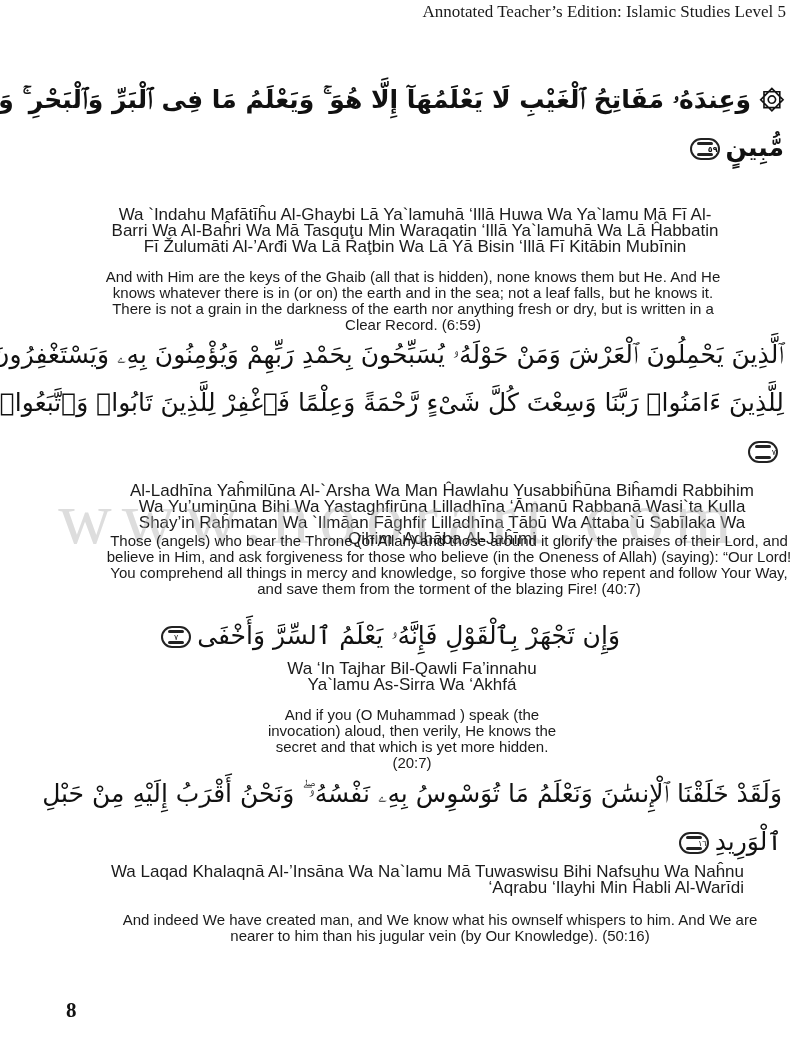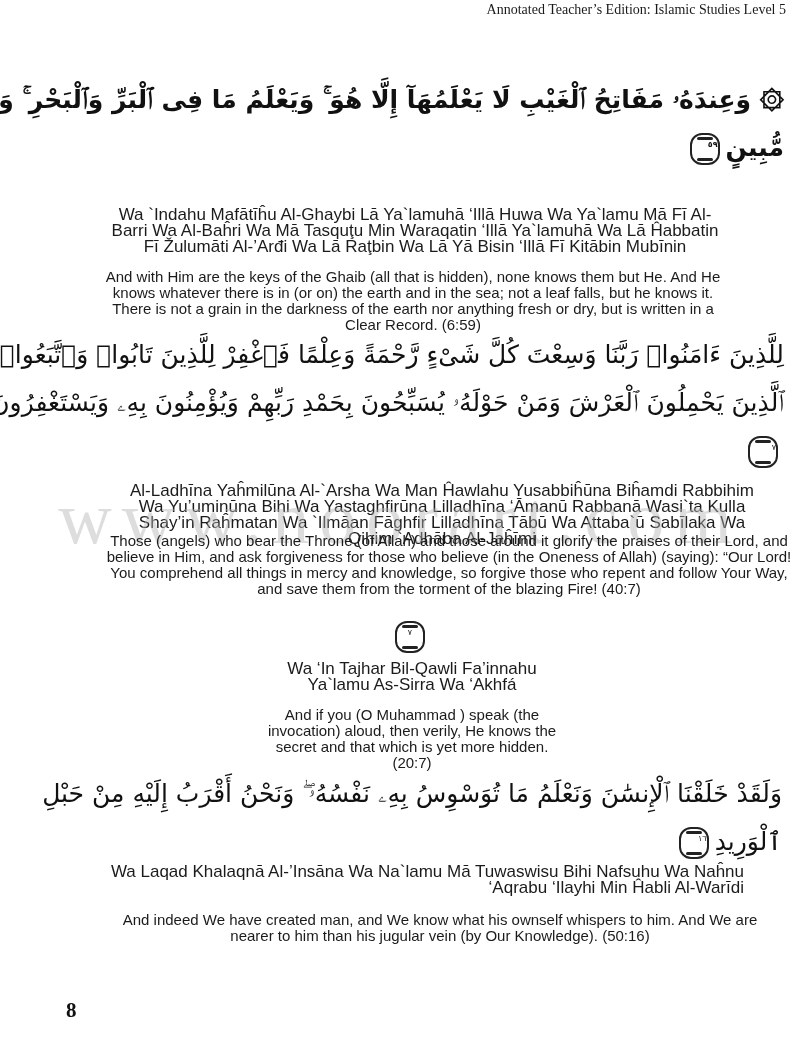--- a/index.html
+++ b/index.html
@@ -12,21 +12,21 @@
       height: 1061px;
       position: relative;
       overflow: hidden;
       color: #111111;
     }
     .running-header {
       position: absolute;
       top: 2px;
       right: 14px;
       font-family: "Liberation Serif", "DejaVu Serif", serif;
-      font-size: 14px;
+      font-size: 17px;
       color: #1a1a1a;
       white-space: nowrap;
     }
     .arabic {
       position: absolute;
       direction: rtl;
       text-align: right;
       font-family: "DejaVu Sans", "Liberation Serif", serif;
       font-size: 25px;
       color: #111;
@@ -36,21 +36,21 @@
       display: block;
       white-space: nowrap;
       text-align-last: justify;
     }
     .arabic .line.last {
       text-align-last: right;
     }
     .ayah-marker {
       display: inline-block;
       width: 30px;
-      height: 32px;
+      height: 22px;
       border: 2px solid #222;
       border-radius: 12px;
       position: relative;
       vertical-align: middle;
       margin: 0 6px;
       box-sizing: border-box;
       background: #fff;
     }
     .ayah-marker::before {
       content: "";
@@ -118,32 +118,32 @@
 <div class="running-header">Annotated Teacher’s Edition: Islamic Studies Level 5</div>
 
 <div class="arabic" style="top:76px; left:108px; width:676px;font-weight:bold;">
   <span class="line">۞ وَعِندَهُۥ مَفَاتِحُ ٱلْغَيْبِ لَا يَعْلَمُهَآ إِلَّا هُوَ ۚ وَيَعْلَمُ مَا فِى ٱلْبَرِّ وَٱلْبَحْرِ ۚ وَمَا تَسْقُطُ</span>
   <span class="line last"><span>مُّبِينٍ</span><span class="ayah-marker"><span>٥٩</span></span></span>
 </div>
 <div class="translit" style="top:207px; left:104px; width:622px;">Wa `Indahu Mafātīĥu Al-Ghaybi Lā Ya`lamuhā ‘Illā Huwa Wa Ya`lamu Mā Fī Al-Barri Wa Al-Baĥri Wa Mā Tasquţu Min Waraqatin ‘Illā Ya`lamuhā Wa Lā Ĥabbatin Fī Žulumāti Al-’Arđi Wa Lā Raţbin Wa Lā Yā Bisin ‘Illā Fī Kitābin Mubīnin</div>
 <div class="translation" style="top:269px; left:104px; width:618px;">And with Him are the keys of the Ghaib (all that is hidden), none knows them but He. And He knows whatever there is in (or on) the earth and in the sea; not a leaf falls, but he knows it. There is not a grain in the darkness of the earth nor anything fresh or dry, but is written in a Clear Record. (6:59)</div>
 
 <div class="arabic" style="top:331px; left:104px; width:680px;">
+  <span class="line">ٱلَّذِينَ يَحْمِلُونَ ٱلْعَرْشَ وَمَنْ حَوْلَهُۥ يُسَبِّحُونَ بِحَمْدِ رَبِّهِمْ وَيُؤْمِنُونَ بِهِۦ وَيَسْتَغْفِرُونَ</span>
   <span class="line">لِلَّذِينَ ءَامَنُوا۟ رَبَّنَا وَسِعْتَ كُلَّ شَىْءٍ رَّحْمَةً وَعِلْمًا فَٱغْفِرْ لِلَّذِينَ تَابُوا۟ وَٱتَّبَعُوا۟</span>
-  <span class="line">ٱلَّذِينَ يَحْمِلُونَ ٱلْعَرْشَ وَمَنْ حَوْلَهُۥ يُسَبِّحُونَ بِحَمْدِ رَبِّهِمْ وَيُؤْمِنُونَ بِهِۦ وَيَسْتَغْفِرُونَ</span>
   <span class="line last"><span class="ayah-marker"><span>٧</span></span></span>
 </div>
 <div class="translit" style="top:483px; left:104px; width:644px;margin-left:16px;">Al-Ladhīna Yaĥmilūna Al-`Arsha Wa Man Ĥawlahu Yusabbiĥūna Biĥamdi Rabbihim Wa Yu’uminūna Bihi Wa Yastaghfirūna Lilladhīna ‘Āmanū Rabbanā Wasi`ta Kulla Shay’in Raĥmatan Wa `Ilmāan Fāghfir Lilladhīna Tābū Wa Attaba`ū Sabīlaka Wa Qihim `Adhāba Al-Jaĥīmi</div>
 
 <div class="watermark">www.noorart.com</div>
 
 <div class="translation" style="top:533px; left:104px; width:690px;">Those (angels) who bear the Throne (of Allah) and those around it glorify the praises of their Lord, and believe in Him, and ask forgiveness for those who believe (in the Oneness of Allah) (saying): “Our Lord! You comprehend all things in mercy and knowledge, so forgive those who repent and follow Your Way, and save them from the torment of the blazing Fire! (40:7)</div>
 
 <div class="arabic" style="top:612px; left:200px; width:420px; text-align:center; direction:rtl;">
-  <span class="line last" style="text-align:center; text-align-last:center;"><span class="ayah-marker"><span>٧</span></span></span>
+  <span class="line last" style="text-align:center; text-align-last:center;"><span>وَإِن تَجْهَرْ بِٱلْقَوْلِ فَإِنَّهُۥ يَعْلَمُ ٱلسِّرَّ وَأَخْفَى</span><span class="ayah-marker"><span>٧</span></span></span>
 </div>
 <div class="translit" style="top:661px; left:262px; width:300px;">Wa ‘In Tajhar Bil-Qawli Fa’innahu Ya`lamu As-Sirra Wa ‘Akhfá</div>
 <div class="translation" style="top:707px; left:256px; width:312px;">And if you (O Muhammad ) speak (the invocation) aloud, then verily, He knows the secret and that which is yet more hidden. (20:7)</div>
 
 <div class="arabic" style="top:770px; left:98px; width:684px;">
   <span class="line">وَلَقَدْ خَلَقْنَا ٱلْإِنسَٰنَ وَنَعْلَمُ مَا تُوَسْوِسُ بِهِۦ نَفْسُهُۥ ۖ وَنَحْنُ أَقْرَبُ إِلَيْهِ مِنْ حَبْلِ</span>
   <span class="line last"><span>ٱلْوَرِيدِ</span><span class="ayah-marker"><span>١٦</span></span></span>
 </div>
 <div class="translit" style="top:864px; left:104px; width:640px;text-align:right;">Wa Laqad Khalaqnā Al-’Insāna Wa Na`lamu Mā Tuwaswisu Bihi Nafsuhu Wa Naĥnu ‘Aqrabu ‘Ilayhi Min Ĥabli Al-Warīdi</div>
 <div class="translation" style="top:912px; left:112px; width:656px;">And indeed We have created man, and We know what his ownself whispers to him. And We are nearer to him than his jugular vein (by Our Knowledge). (50:16)</div>

